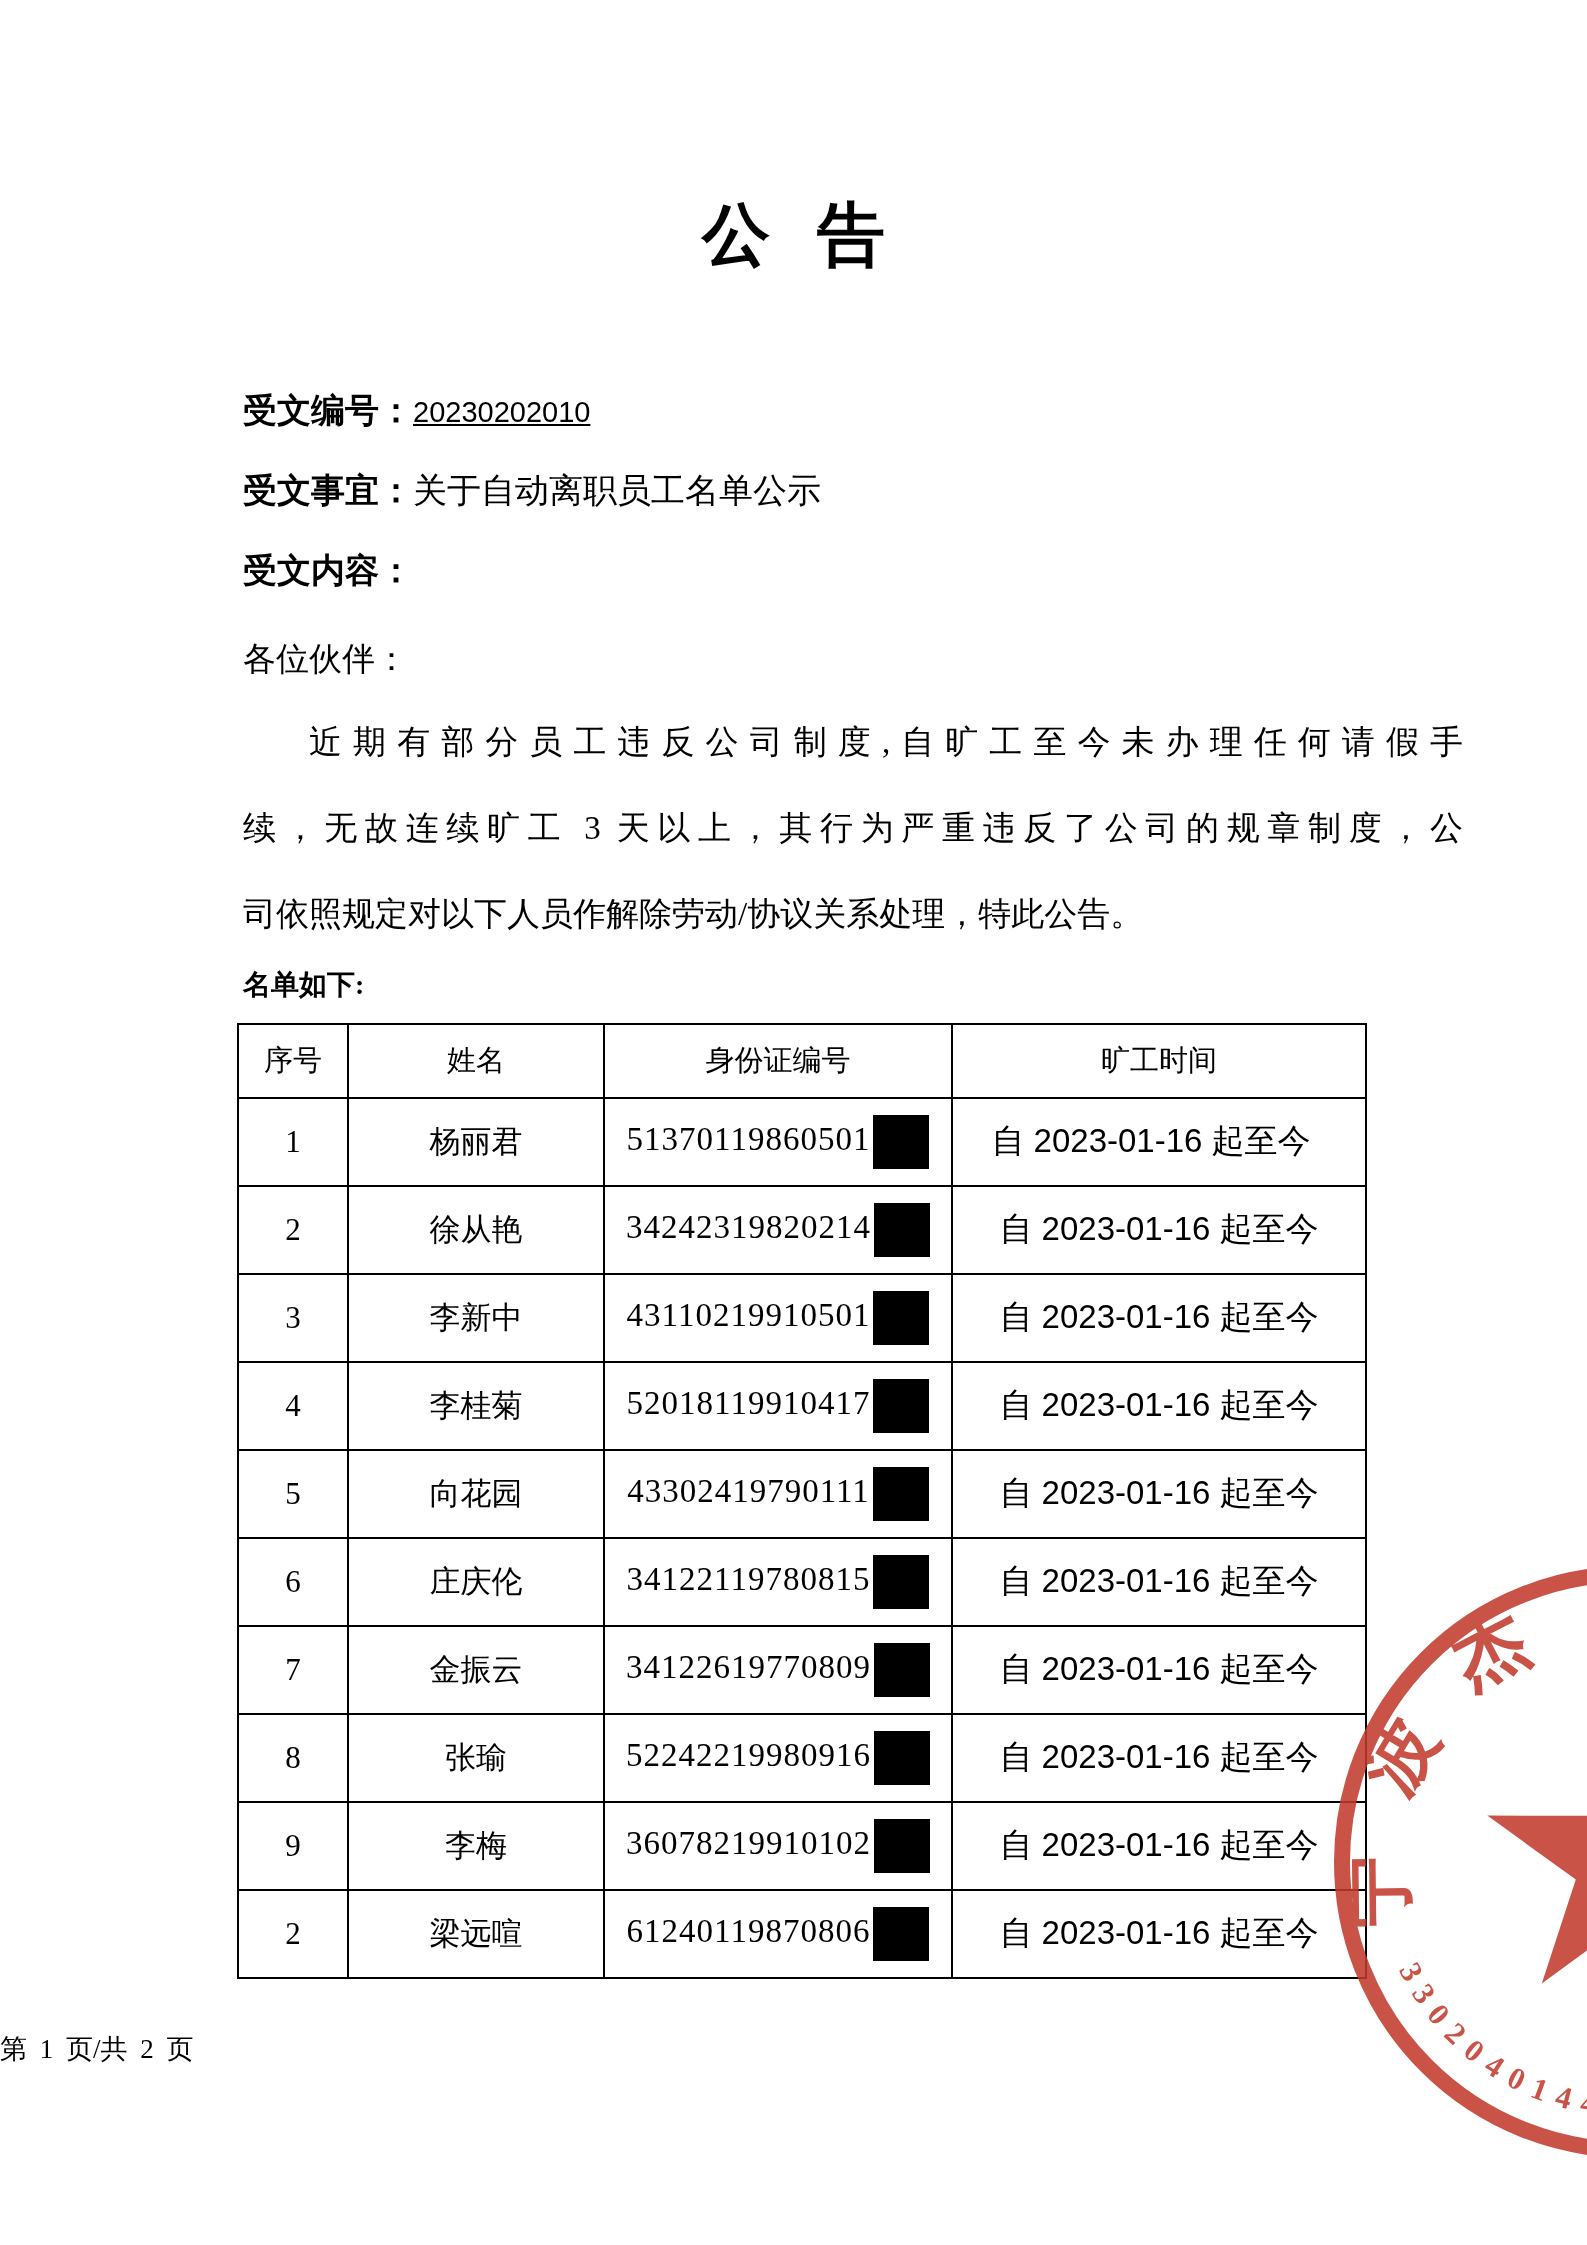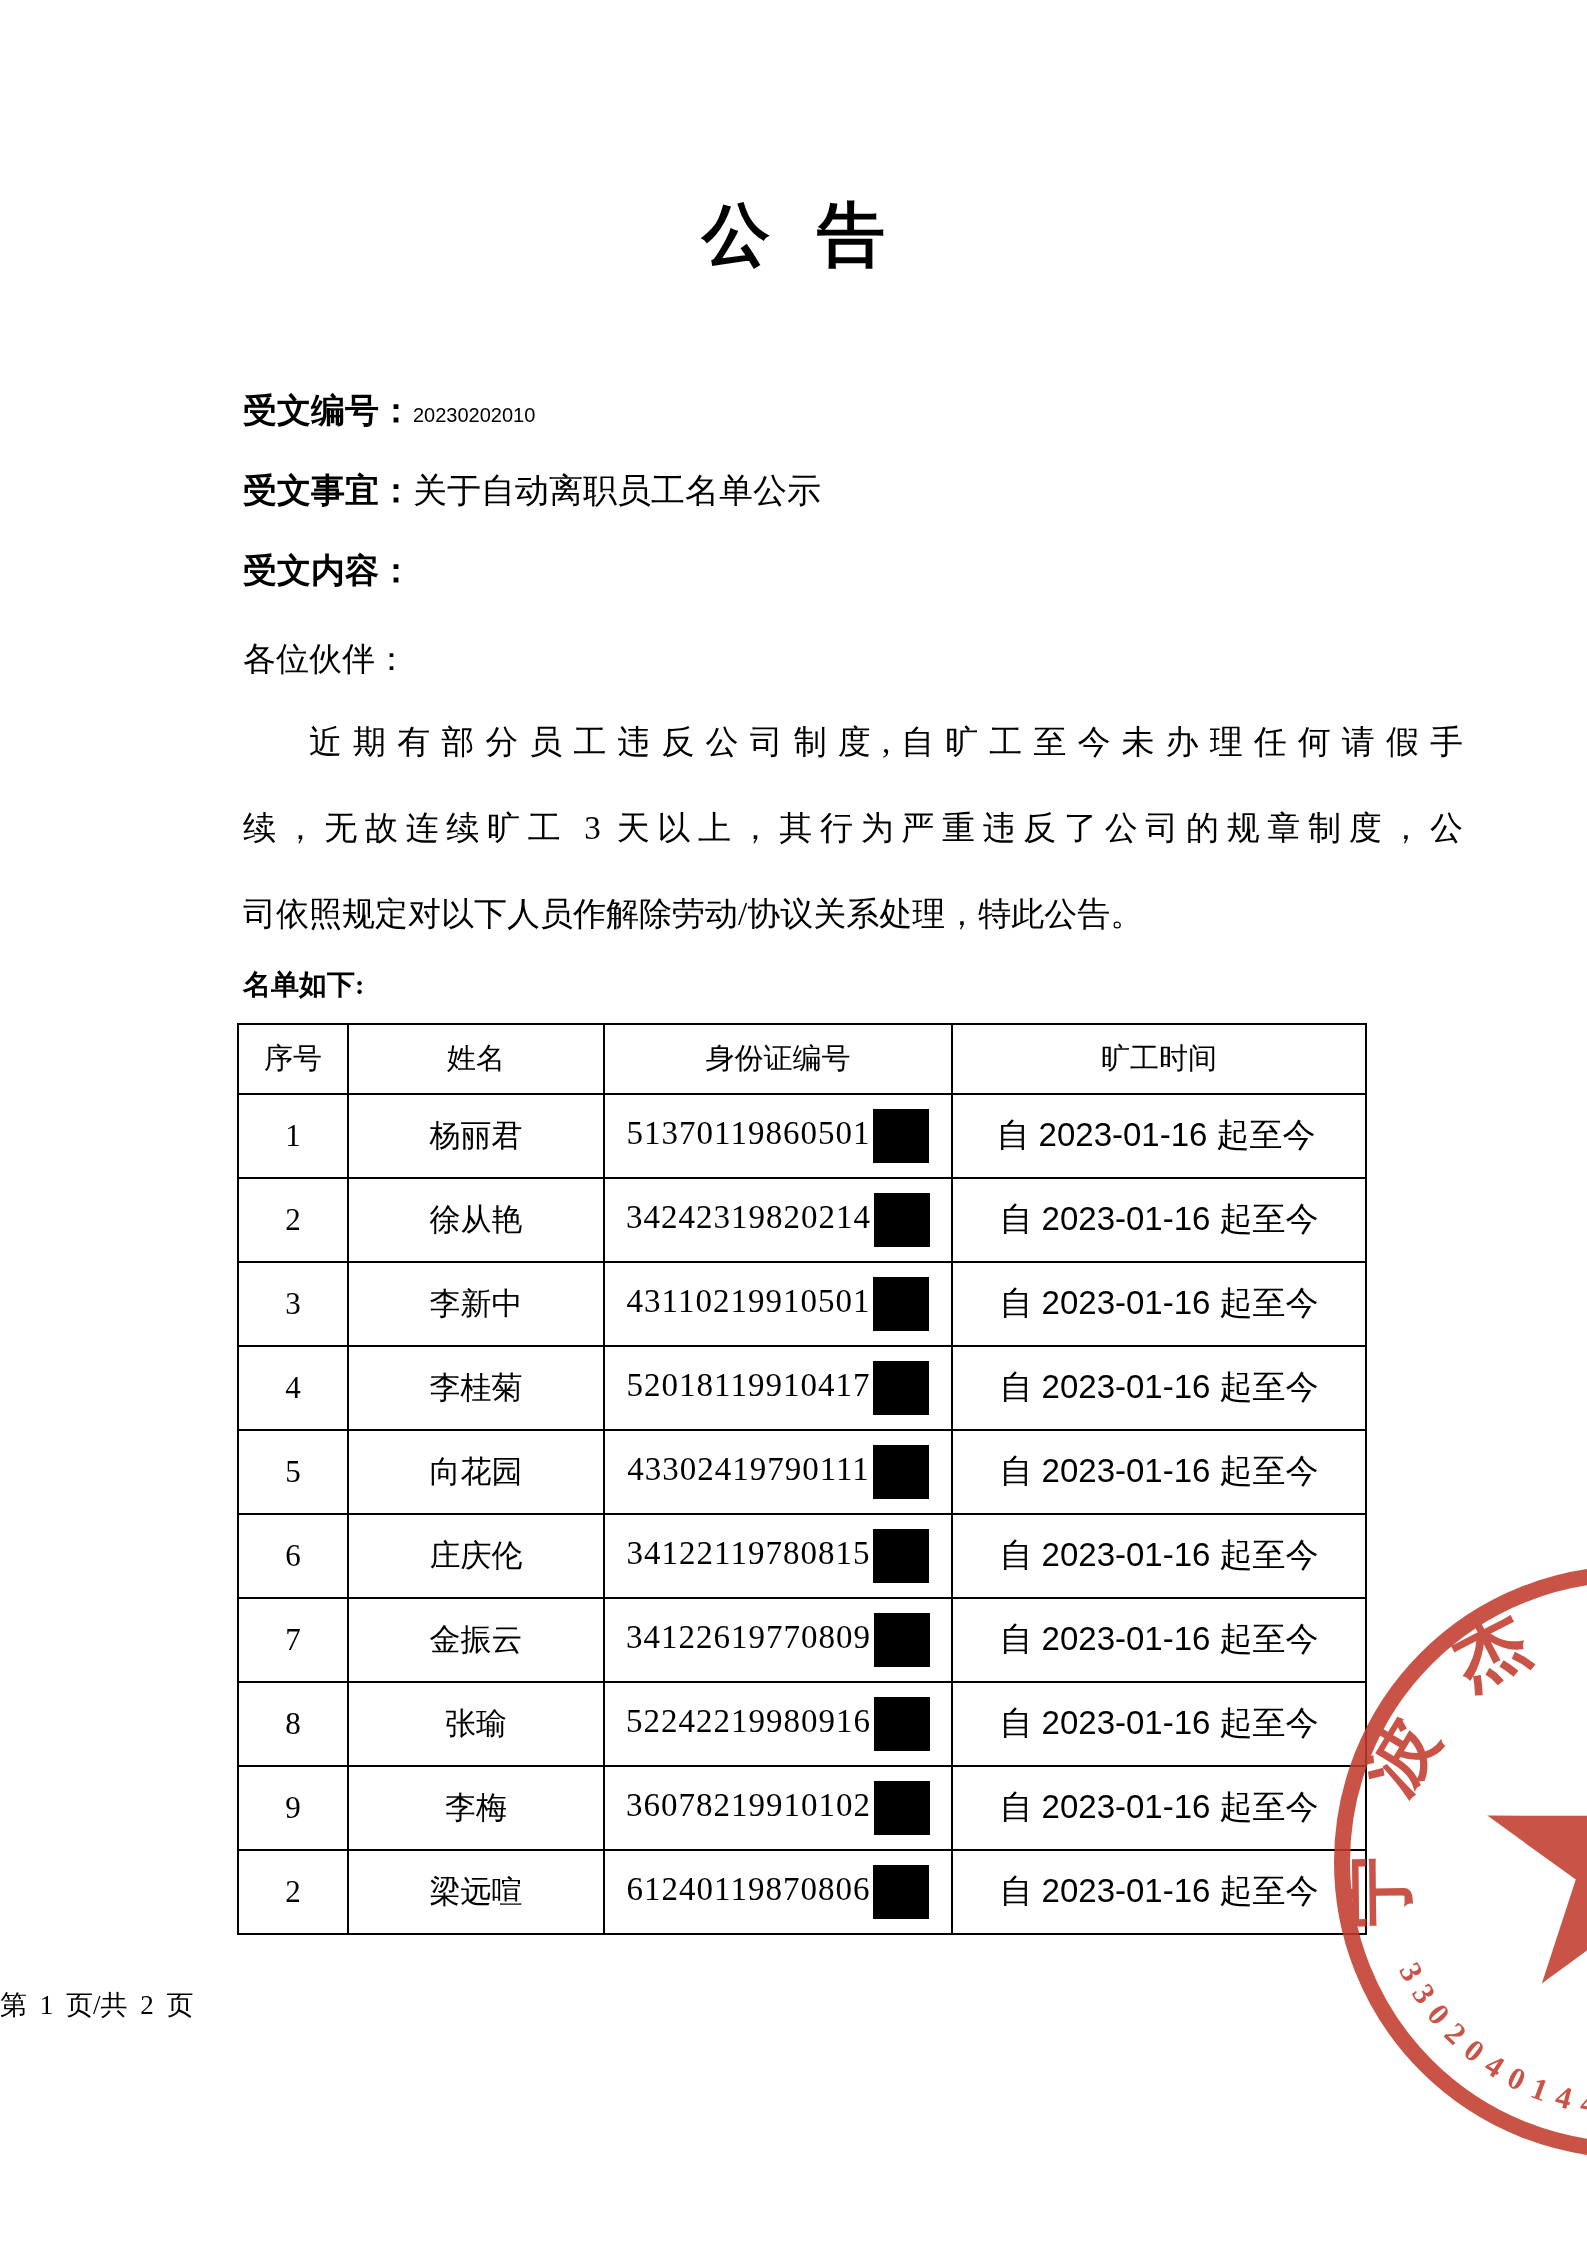--- a/index.html
+++ b/index.html
@@ -9,29 +9,29 @@
     font-family:"Liberation Serif","DejaVu Serif",serif;
   }
   .title {
     padding-top:198px; text-align:center;
     font-size:68px; font-weight:700; word-spacing:30px; line-height:1.1;
   }
   .content { margin-left:243px; width:1220px; }
   .fields { margin-top:98px; }
   .field-line { height:80px; line-height:80px; font-size:34px; white-space:nowrap; }
   .field-label { font-weight:700; }
-  .field-value.num { font-family:"Liberation Sans","DejaVu Sans",sans-serif; font-size:20px; }
+  .field-value.num { font-family:"Liberation Sans","DejaVu Sans",sans-serif; font-size:29px;text-decoration:underline; }
   .salutation { margin-top:8px; height:80px; line-height:80px; font-size:33px; }
   .pline { line-height:86px; font-size:33px; }
   .pline.jl { text-align:justify; text-align-last:justify; }
   .pline.indent { text-indent:66px; }
   .list-intro { margin-top:6px; line-height:44px; font-size:28px; font-weight:700; }
   table.roster { border-collapse:collapse; table-layout:fixed; width:1128px; margin-top:16px; margin-left:-6px; }
   table.roster th, table.roster td {
-    border:2px solid #000; padding:6px; vertical-align:middle;
+    border:2px solid #000; padding:16px; vertical-align:middle;
     text-align:center; font-weight:400; overflow:hidden;
   }
   table.roster thead tr { height:70px; }
   table.roster tbody tr { height:84px; }
   table.roster th { font-size:29px; }
   td.c-no   { font-size:31px; }
   td.c-name { font-size:31px; }
   td.c-id   { font-size:33px; letter-spacing:1px; }
   td.c-period {
     font-size:33px; text-align:left; padding-left:13px;

